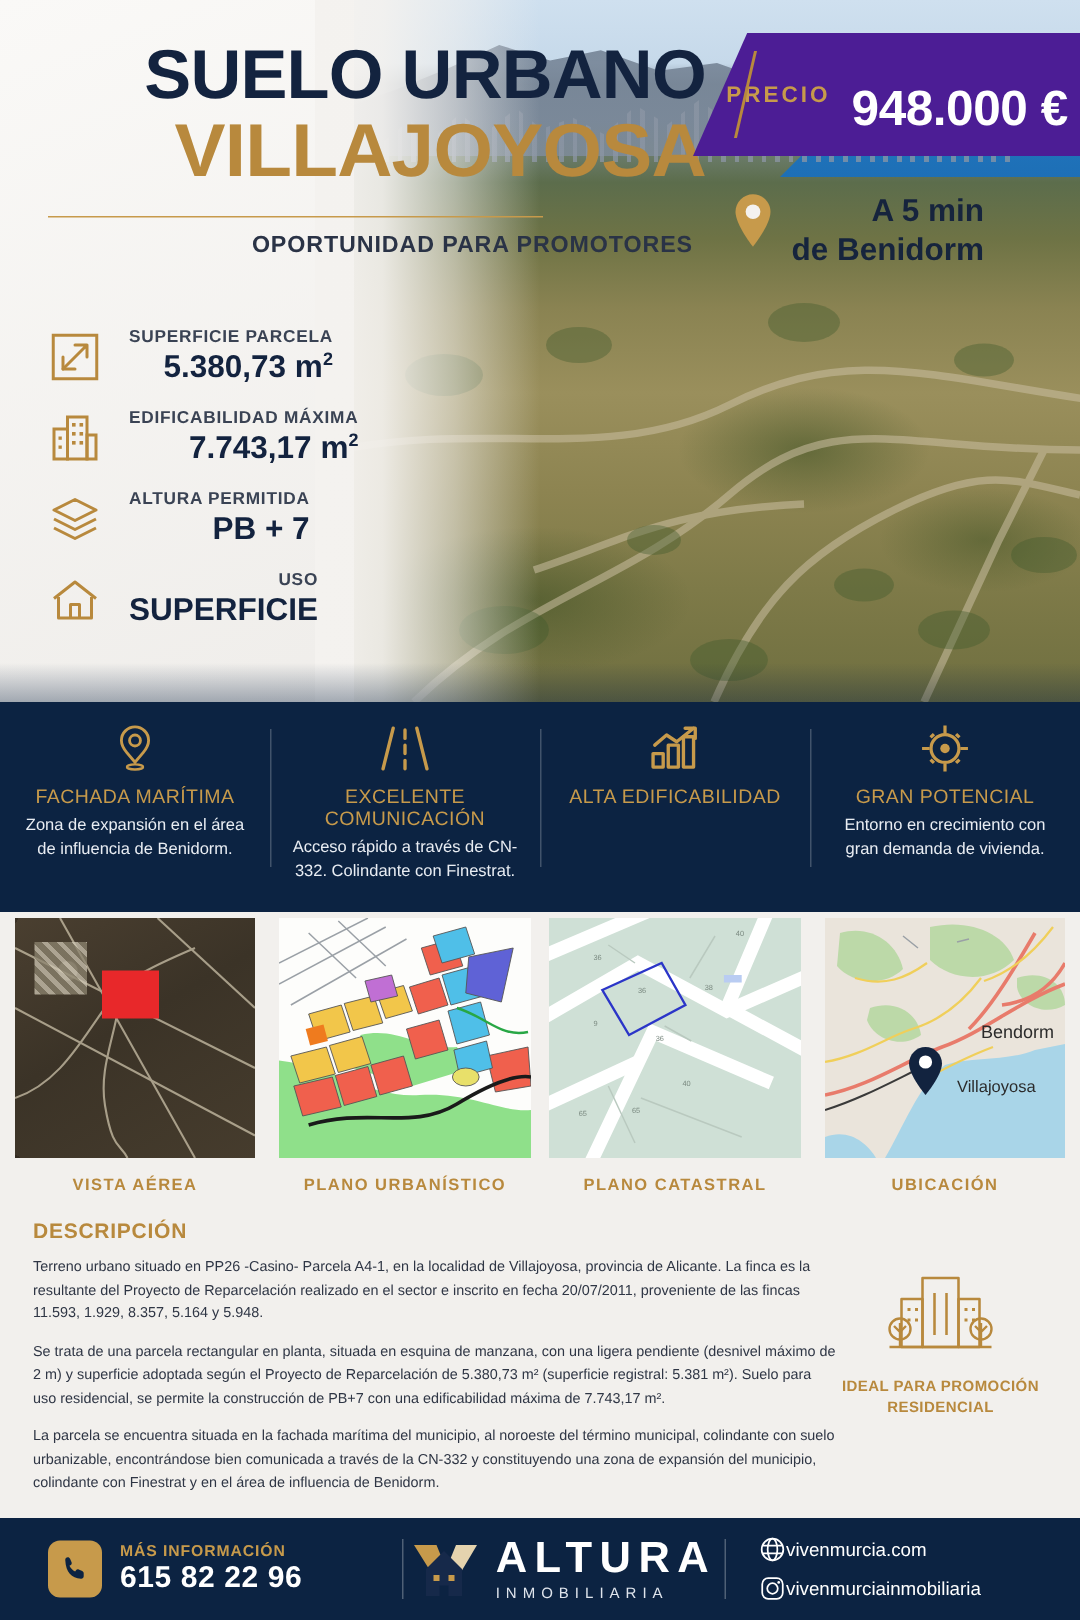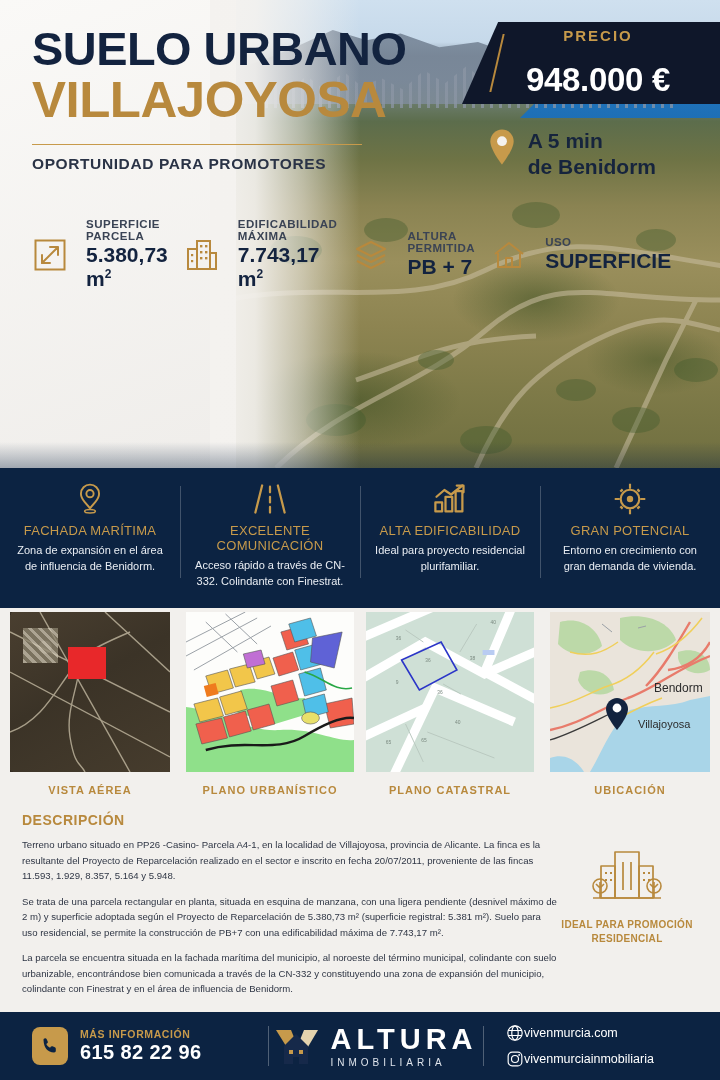--- a/index.html
+++ b/index.html
@@ -5,21 +5,21 @@
   * { margin:0; padding:0; box-sizing:border-box; }
   html,body { width:720px; height:1080px; }
   body {
     font-family: "Liberation Sans", sans-serif;
     background:#0c2342;
     overflow:hidden;
   }
   .poster { position:relative; width:720px; height:1080px; overflow:hidden; background:#f2f0ed; }
 
   
-  .hero { position:relative; width:720px; height:468px; overflow:hidden; background:#f4f2ef; }
+  .hero { position:relative; width:720px; height:468px; overflow:hidden; background:#f4f2ef;text-align:right; }
   .hero-photo {
     position:absolute; left:236px; top:0; width:484px; height:468px;
     background:
       radial-gradient(ellipse 120px 60px at 300px 300px, rgba(60,80,35,.55), transparent 70%),
       radial-gradient(ellipse 150px 70px at 120px 400px, rgba(55,75,32,.5), transparent 70%),
       radial-gradient(ellipse 100px 50px at 420px 360px, rgba(60,80,35,.45), transparent 70%),
       linear-gradient(to bottom,
         #cfe0ef 0%, #c6d9ea 9%,
         #8f9fae 12%, #7d8fa1 17%,
         #6e7f72 21%, #5c6d4c 26%,
@@ -69,33 +69,33 @@
   .t2 {
     font-size:50px; font-weight:bold; letter-spacing:-.5px; line-height:1.02;
     color:#b8893d; text-transform:uppercase; margin-top:2px; transform:scaleX(1.02); transform-origin:left;
   }
   .rule { width:330px; height:1.5px; background:#c79a4b; margin:18px 0 10px; }
   .t3 { font-size:15.5px; font-weight:bold; letter-spacing:.6px; color:#2a3346; text-transform:uppercase; }
 
   
   .price-badge {
     position:absolute; right:0; top:22px; width:258px; height:82px; z-index:7;
-    background:#0f172a;
+    background:#4c1d95;
     clip-path:polygon(14% 0, 100% 0, 100% 100%, 0 100%);
-    display:flex; flex-direction:column; align-items:center; justify-content:center;
+    display:flex; align-items:center; justify-content:center;
   }
   .price-slash { position:absolute; left:34px; top:12px; width:2px; height:58px; background:#b8893d; transform:skewX(-13deg); }
   .price-label { font-size:15px; font-weight:bold; letter-spacing:2px; color:#c79a4b; padding-left:14px; }
   .price-value { font-size:33px; font-weight:bold; color:#fff; letter-spacing:-.3px; padding-left:14px; margin-top:17px; }
 
   .dist { position:absolute; right:64px; top:128px; z-index:7; display:flex; align-items:flex-start; gap:12px; }
   .dist-text { font-size:21px; font-weight:bold; color:#16243d; line-height:1.22; }
 
   
-  .specs { position:absolute; left:30px; top:218px; width:260px; z-index:6; display:flex; flex-direction:row; gap:14px; }
+  .specs { position:absolute; left:30px; top:218px; width:260px; z-index:6; display:flex; flex-direction:column; gap:14px; }
   .spec { display:flex; align-items:center; gap:16px; }
   .spec-ico { width:40px; height:40px; flex:0 0 40px; display:flex; align-items:center; justify-content:center; }
   .spec-label { font-size:11.5px; font-weight:bold; letter-spacing:.5px; color:#3a4354; text-transform:uppercase; }
   .spec-value { font-size:21px; font-weight:bold; color:#13233f; margin-top:1px; }
   .spec-value sup { font-size:12px; }
 
   
   .features {
     position:absolute; left:0; top:468px; width:720px; height:140px;
     background:#0c2342; display:flex; z-index:6;
@@ -326,21 +326,20 @@
           <g fill="none" stroke="#c79a4b" stroke-width="2" stroke-linejoin="round" stroke-linecap="round">
             <rect x="3" y="17" width="6" height="8"></rect>
             <rect x="12" y="12" width="6" height="13"></rect>
             <rect x="21" y="7" width="6" height="18"></rect>
             <path d="M4 12 L11 6 L17 10 L27 2"></path>
             <path d="M22 2 H28 V8"></path>
           </g>
         </svg>
       </div>
       <div class="feat-title">ALTA EDIFICABILIDAD</div>
-      <div class="feat-desc">Ideal para proyecto residencial plurifamiliar.</div>
     </div>
 
     <div class="feat">
       <div class="feat-ico">
         <svg width="34" height="34" viewBox="0 0 30 30">
           <g fill="none" stroke="#c79a4b" stroke-width="1.9">
             <circle cx="15" cy="15" r="8.2"></circle>
             <path d="M15 1.5 V6 M15 24 V28.5 M1.5 15 H6 M24 15 H28.5"></path>
             <path d="M8.5 6.5 L6.5 8.5 M21.5 6.5 L23.5 8.5 M8.5 23.5 L6.5 21.5 M21.5 23.5 L23.5 21.5"></path>
           </g>

